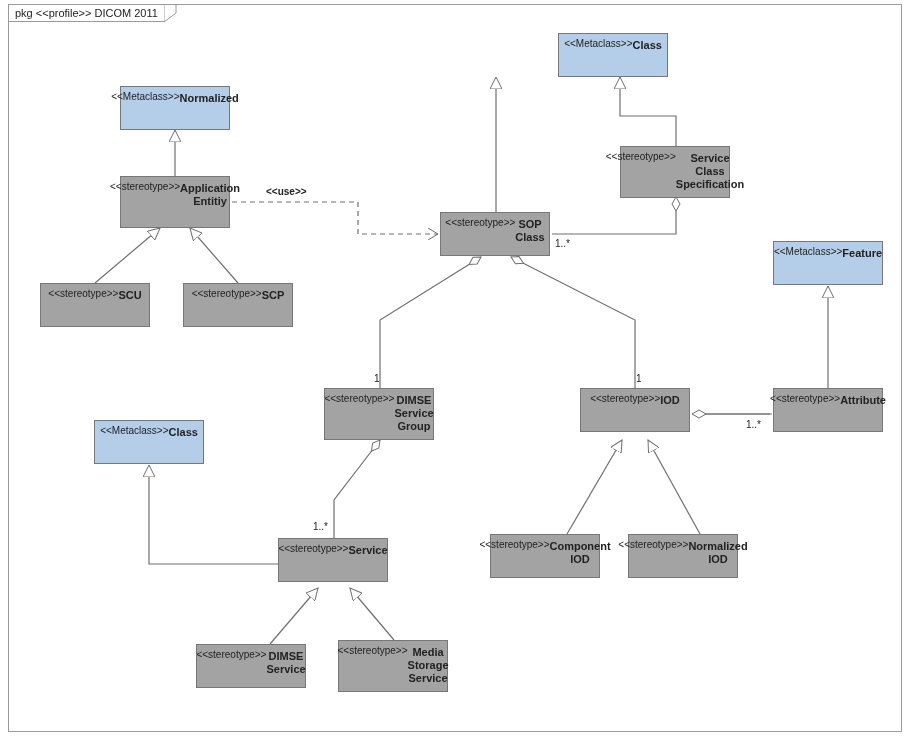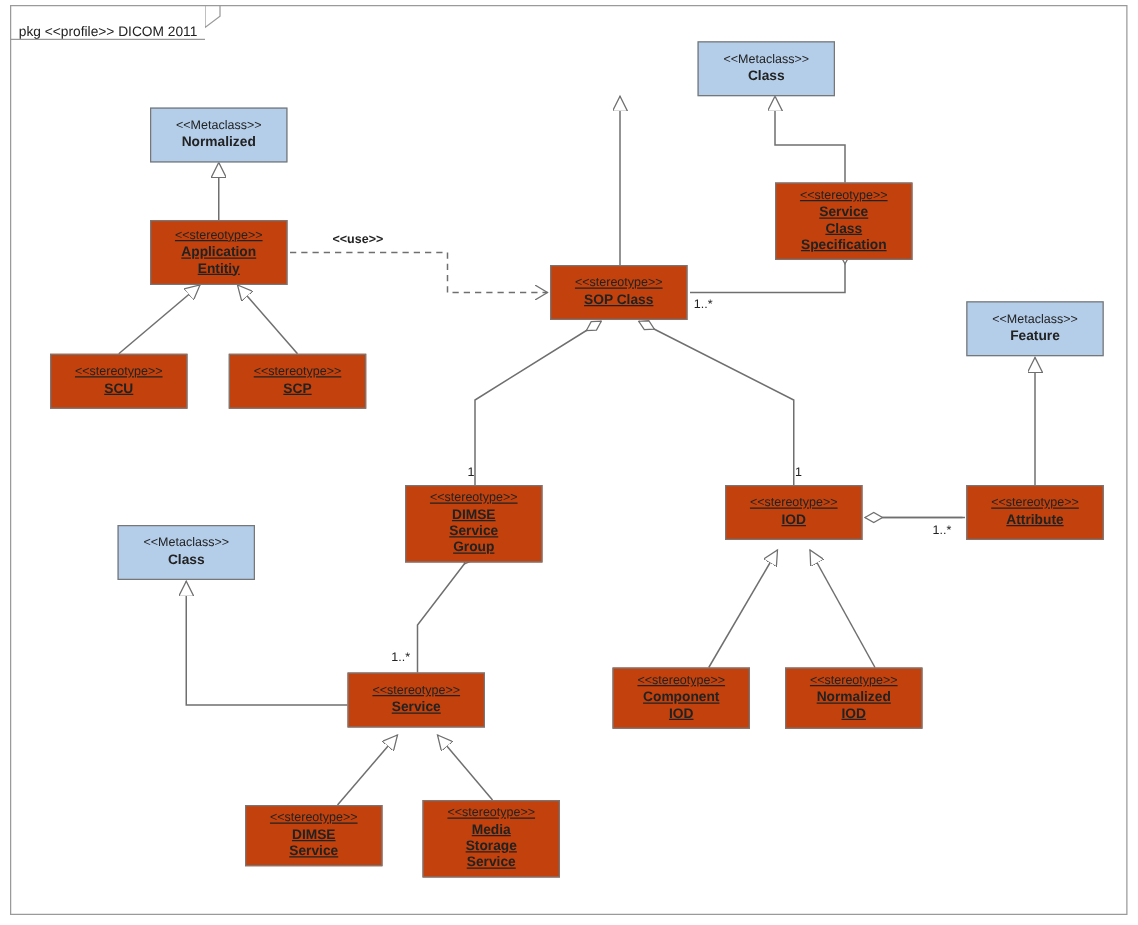--- a/index.html
+++ b/index.html
@@ -24,21 +24,21 @@
     width: 894px;
     height: 728px;
     border: 1px solid #9a9a9a;
     box-sizing: border-box;
   }
   #pkg-tab {
     position: absolute;
     left: -1px;
     top: -1px;
     height: 18px;
-    padding: 13px 6px;
+    padding: 0 6px;
     border: 1px solid #9a9a9a;
     border-right: none;
     background: #fff;
     font-size: 11px;
     line-height: 17px;
     box-sizing: border-box;
     z-index: 5;
   }
   #pkg-corner-border {
     position: absolute;
@@ -53,36 +53,35 @@
   .node {
     position: absolute;
     width: 110px;
     min-height: 44px;
     box-sizing: border-box;
     text-align: center;
     padding: 4px 24px;
     border: 1px solid #777;
     z-index: 3;
     display: flex;
-    flex-direction: column;
+    flex-direction: row;
     justify-content: center;
-    align-items: center;
   }
   .node .tag {
     font-size: 10px;
     line-height: 12px;
   }
   .node .name {
     font-weight: bold;
     font-size: 11px;
     line-height: 13px;
     margin-top: 1px;
   }
   .meta    { background: #b4ceea; }
-  .stereo  { background: #c2410c; text-decoration: underline; }
+  .stereo  { background: #a3a3a3; }
 
   
   #wires {
     position: absolute;
     left: 0; top: 0;
     width: 910px; height: 740px;
     z-index: 2;
   }
   .wire-label {
     position: absolute;

